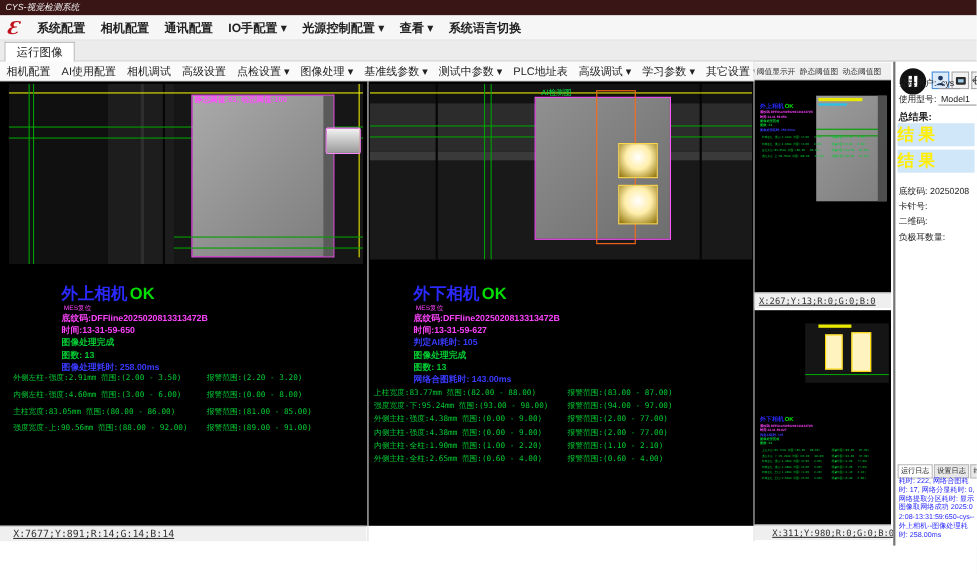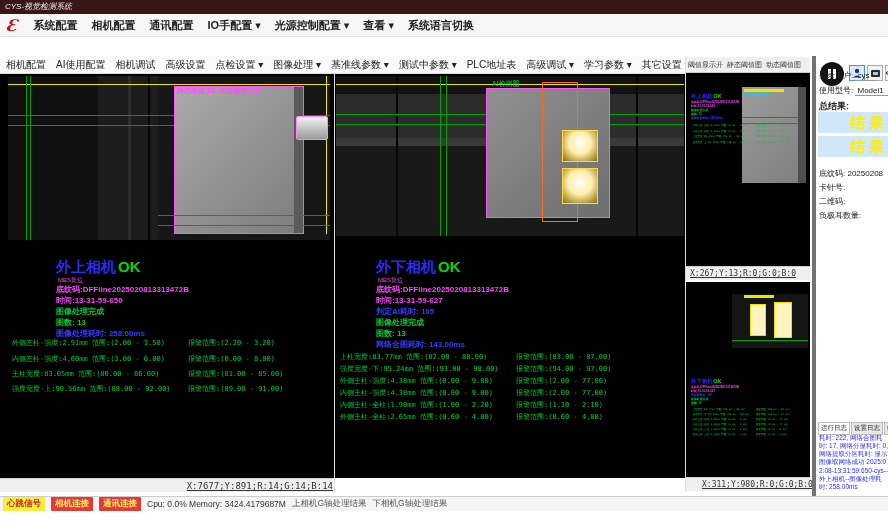--- a/index.html
+++ b/index.html
@@ -47,25 +47,25 @@
   .t-blue{position:absolute;color:#3a3aff;font-size:8px;font-weight:bold;white-space:nowrap;}
   .mrow{position:absolute;left:4px;white-space:nowrap;font:7px "DejaVu Sans Mono",monospace;color:#00cc33;width:100%;}
   .mrow .alarm{position:absolute;left:176px;}
   .statusline{position:absolute;height:14px;background:#efefef;border-top:1px solid #ccc;
               font:9px "DejaVu Sans Mono",monospace;color:#333;line-height:14px;padding-left:12px;box-sizing:border-box;text-decoration:underline;}
   
   .rheader{left:686px;top:57px;width:124px;height:16px;background:#f0f0f0;border-bottom:1px solid #ccc;
            font-size:7px;display:flex;gap:4px;align-items:center;padding-left:2px;box-sizing:border-box;white-space:nowrap;color:#333;}
   .mini{position:absolute;transform:scale(0.36);transform-origin:0 0;width:330px;height:220px;}
   
-  .sidebar{left:812px;top:56px;width:76px;height:440px;background:#fff;border-left:4px solid #737373;box-sizing:border-box;}
+  .sidebar{left:812px;top:56px;width:76px;height:440px;background:#fff;border-left:2px solid #737373;box-sizing:border-box;}
   .side-row{position:absolute;left:3px;font-size:8px;white-space:nowrap;color:#222;}
   .side-val{border-bottom:1px solid #999;padding:0 6px 0 2px;}
   .resultblock{position:absolute;left:2px;width:70px;height:21px;background:#cfe7f8;
-               color:#ffee00;font:bold 15px "Liberation Sans",sans-serif;text-align:right;line-height:21px;letter-spacing:4px;}
+               color:#ffee00;font:bold 15px "Liberation Sans",sans-serif;text-align:left;line-height:21px;letter-spacing:4px;}
   .logtabs{position:absolute;left:2px;top:366px;display:flex;gap:1px;font-size:6.5px;}
   .logtab{border:1px solid #bbb;background:#e8e8e8;padding:1px 2px;white-space:nowrap;}
   .logtab.active{background:#fff;}
   .logtext{position:absolute;left:3px;top:378px;width:70px;font-size:6.5px;color:#2a2aff;line-height:1.25;word-break:break-all;}
   .icon-pause{position:absolute;left:4px;top:6px;width:24px;height:24px;background:#111;border-radius:50%;}
   .icon-pause::before,.icon-pause::after{content:"";position:absolute;top:7px;width:3px;height:10px;background:#fff;}
   .icon-pause::before{left:8px;} .icon-pause::after{left:13px;}
   .side-btn{position:absolute;top:9px;width:16px;height:16px;border:1px solid #aaa;background:#f2f2f2;
             box-sizing:border-box;display:flex;align-items:center;justify-content:center;}
   .side-btn.sel{border:1px solid #4a90d9;background:#dcebf9;}
@@ -93,20 +93,23 @@
     <span class="logo">Ɛ</span>
     <span class="menu-item">系统配置</span>
     <span class="menu-item">相机配置</span>
     <span class="menu-item">通讯配置</span>
     <span class="menu-item">IO手配置 ▾</span>
     <span class="menu-item">光源控制配置 ▾</span>
     <span class="menu-item">查看 ▾</span>
     <span class="menu-item">系统语言切换</span>
   </div>
 
+  <div class="abs tabrow">
+    <div class="tab-active">运行图像</div>
+  </div>
 
   <div class="abs toolbar">
     <span>相机配置</span>
     <span>AI使用配置</span>
     <span>相机调试</span>
     <span>高级设置</span>
     <span>点检设置 ▾</span>
     <span>图像处理 ▾</span>
     <span>基准线参数 ▾</span>
     <span>测试中参数 ▾</span>
@@ -155,21 +158,21 @@
     <div class="mrow" style="top:278px;">
       <span>内侧左柱-强度:4.60mm 范围:(3.00 - 6.00)</span><span class="alarm">报警范围:(0.00 - 8.00)</span>
     </div>
     <div class="mrow" style="top:293px;">
       <span>主柱宽度:83.05mm 范围:(80.00 - 86.00)</span><span class="alarm">报警范围:(81.00 - 85.00)</span>
     </div>
     <div class="mrow" style="top:308px;">
       <span>强度宽度-上:90.56mm 范围:(88.00 - 92.00)</span><span class="alarm">报警范围:(89.00 - 91.00)</span>
     </div>
   </div>
-  <div class="statusline" style="left:0;top:478px;width:333px;text-align:right;">X:7677;Y:891;R:14;G:14;B:14</div>
+  <div class="statusline" style="left:0;top:478px;width:333px;">X:7677;Y:891;R:14;G:14;B:14</div>
 
   <div class="abs panel" style="left:336px;top:76px;width:348px;height:401px;">
     <div class="imgarea" style="width:348px;height:160px;background:#121212;">
       <div class="band" style="left:0;top:18px;width:348px;height:44px;background:#2c2c2c;"></div>
       <div class="band" style="left:0;top:62px;width:348px;height:8px;background:#3a3a3a;"></div>
       <div class="band" style="left:0;top:70px;width:348px;height:90px;background:#191919;"></div>
       <div class="band" style="left:60px;top:0;width:2px;height:160px;background:#060606;"></div>
       <div class="band" style="left:300px;top:0;width:2px;height:160px;background:#050505;"></div>
       <div class="hline-y" style="left:0;top:8px;width:348px;"></div>
       <div class="vline-g" style="left:104px;top:0;height:160px;"></div>
@@ -308,22 +311,14 @@
     </div>
 
     <div class="logtabs">
       <span class="logtab active">运行日志</span>
       <span class="logtab">设置日志</span>
       <span class="logtab">维保日志</span>
     </div>
     <div class="logtext">耗时: 222, 网络合图耗时: 17, 网络分显耗时: 0, 网络提取分区耗时: 显示图像取网络成功 2025:02:08-13:31:59:650-cys--外上相机--图像处理耗时: 258.00ms</div>
   </div>
 
-  <div class="abs bottombar">
-    <span class="badge heart">心跳信号</span>
-    <span class="badge err">相机连接</span>
-    <span class="badge err">通讯连接</span>
-    <span class="cptext">Cpu: 0.0% Memory: 3424.4179687M</span>
-    <span class="graytext">上相机G轴处理结果</span>
-    <span class="graytext">下相机G轴处理结果</span>
-  </div>
 
 </div>
 
 </body></html>

